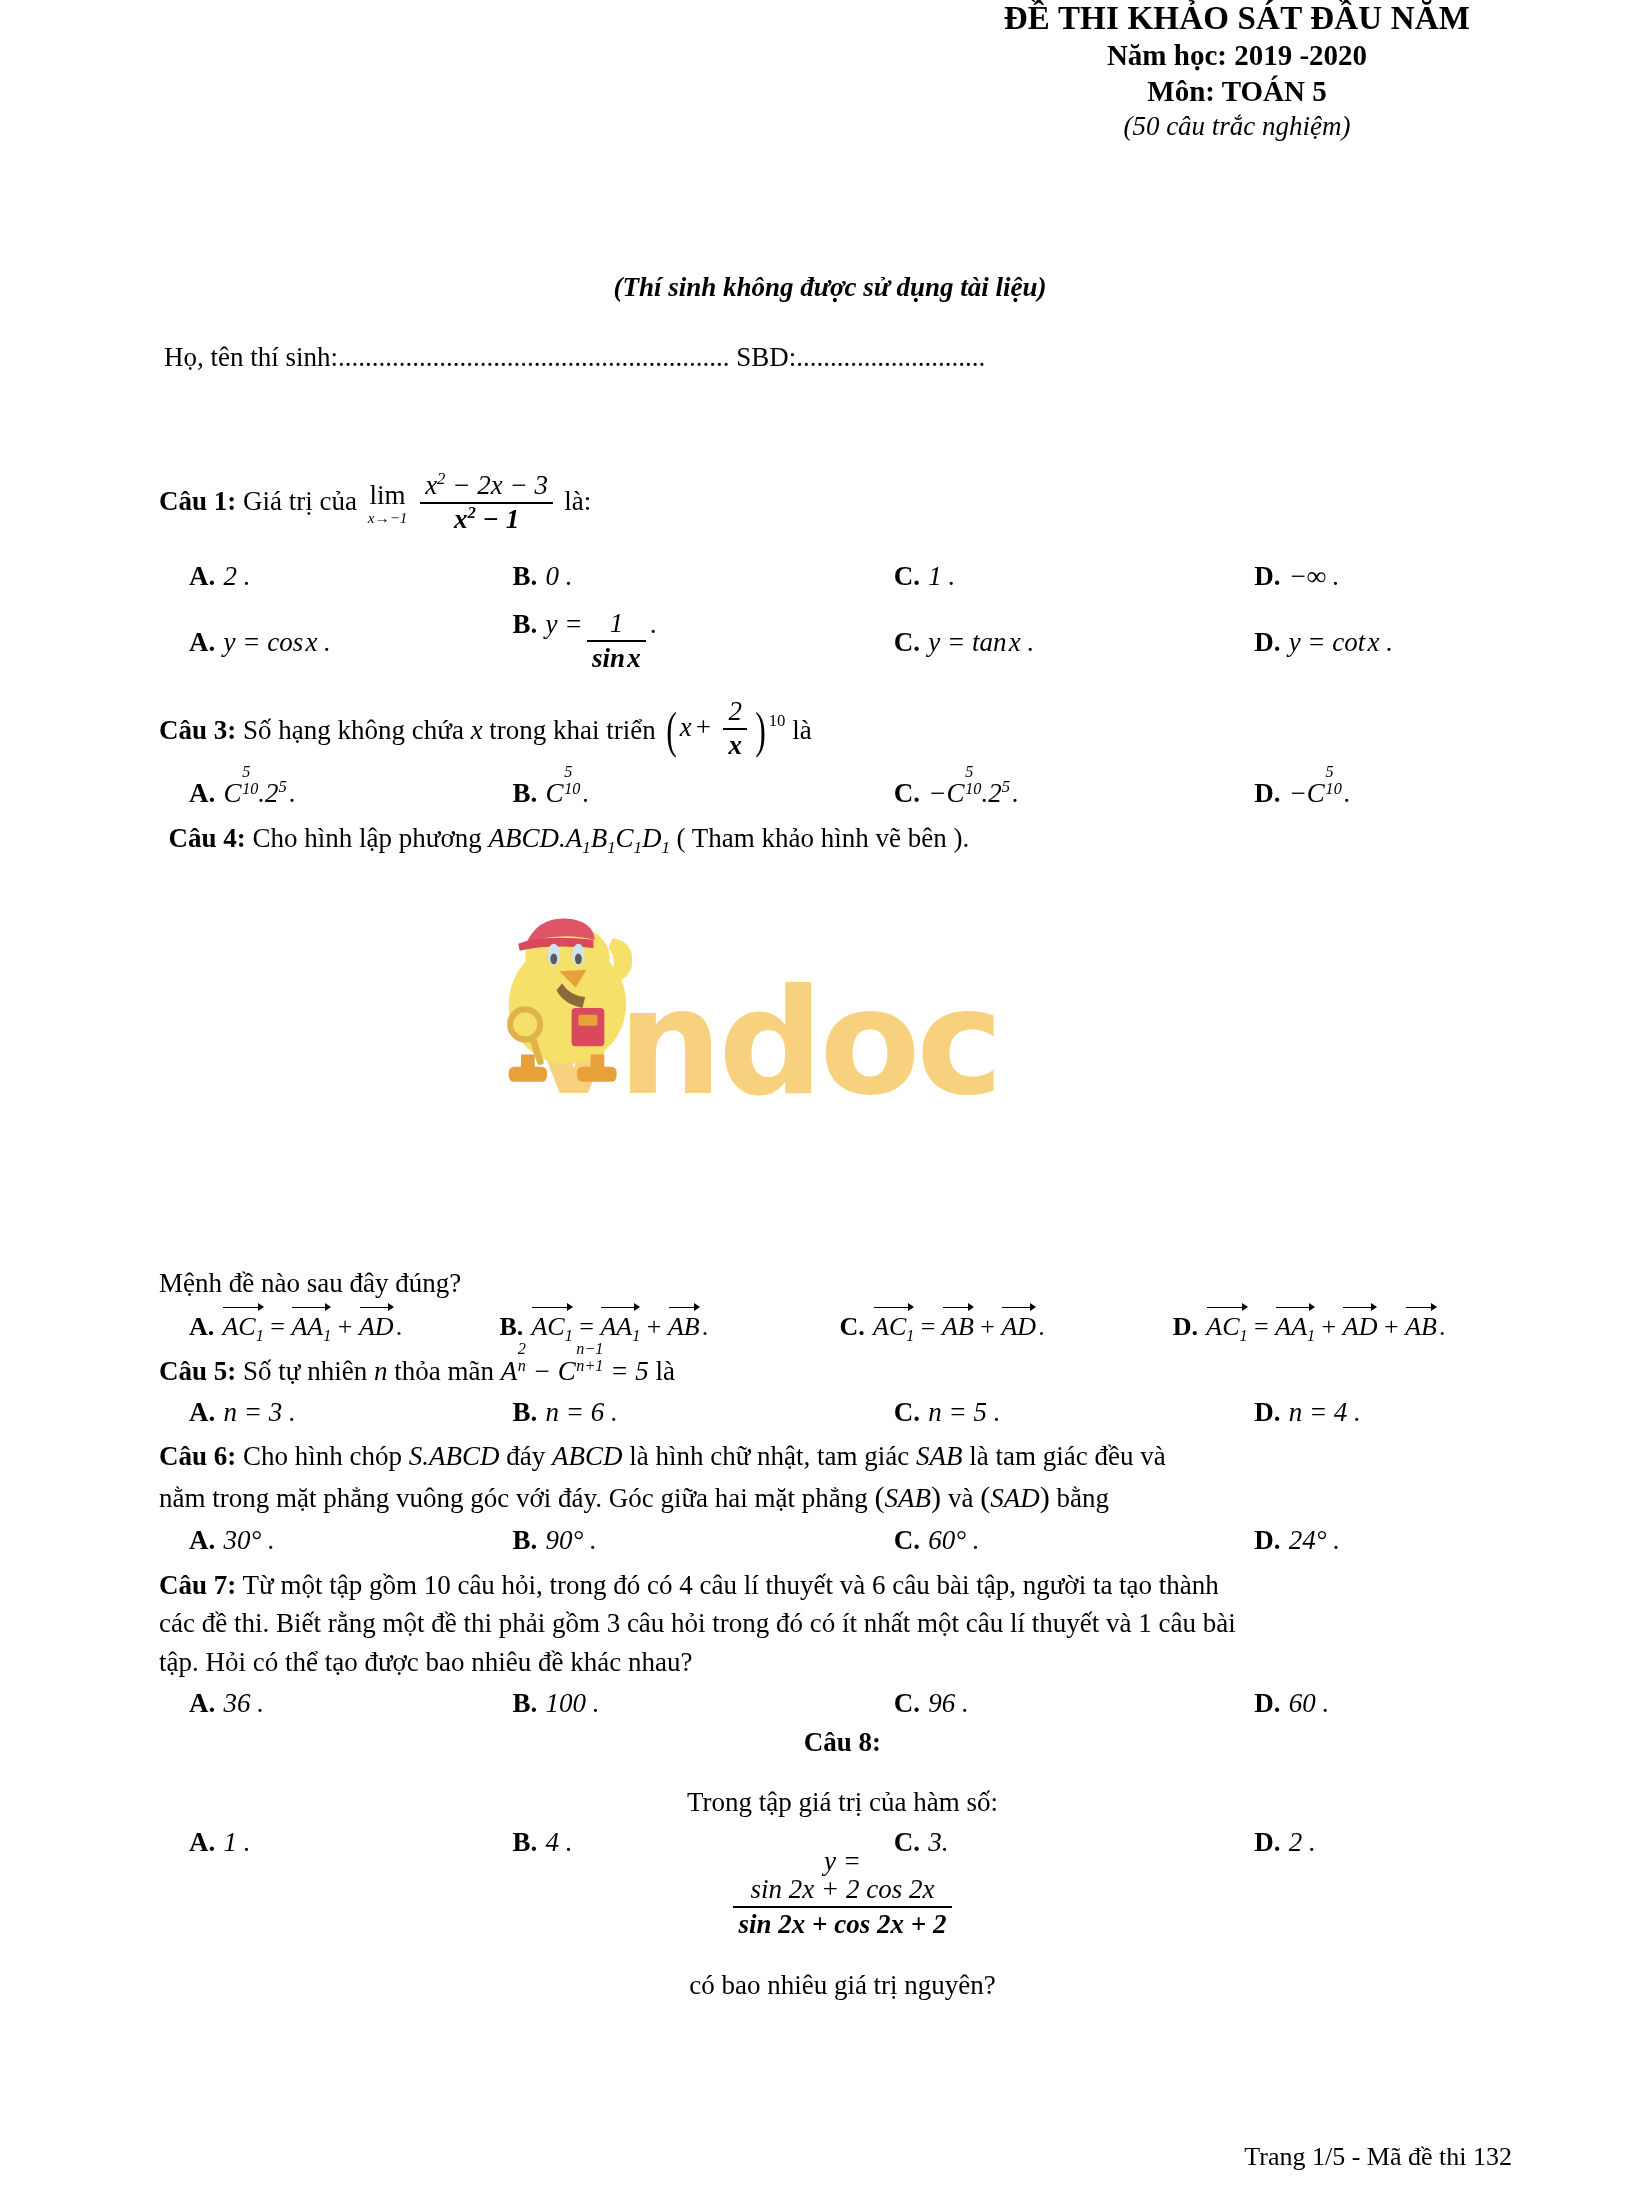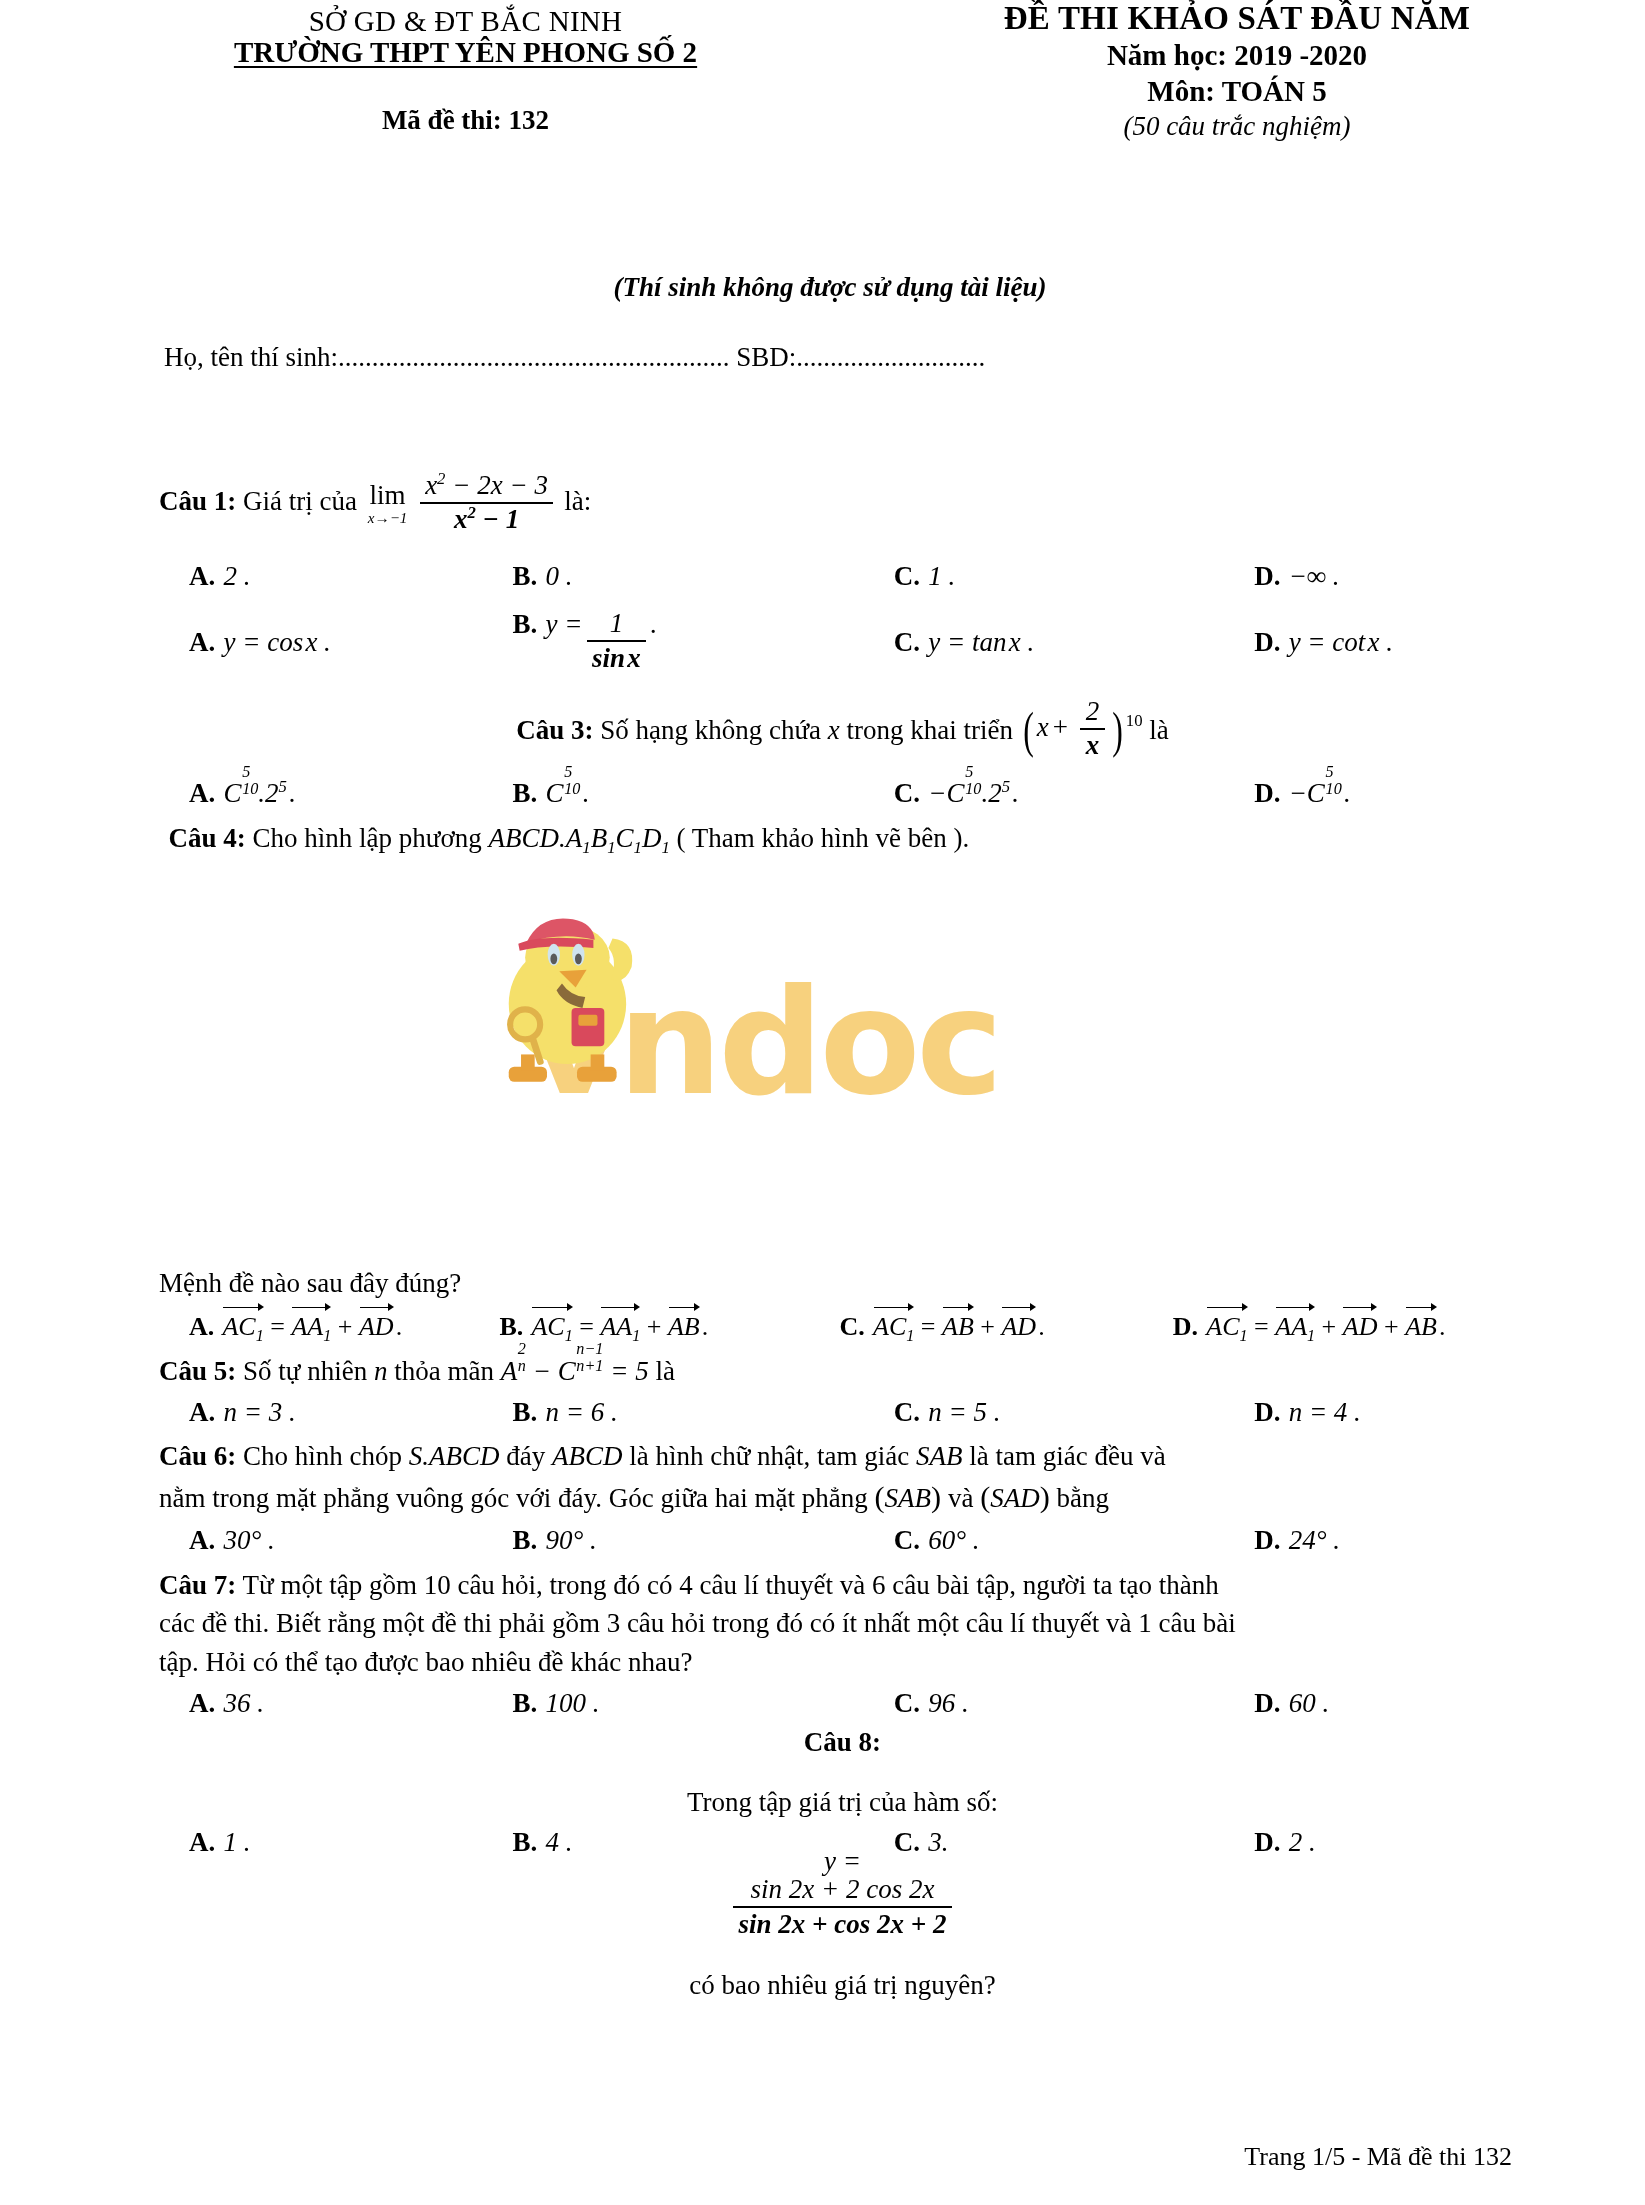--- a/index.html
+++ b/index.html
@@ -244,25 +244,20 @@
     font-size: 26px;
   }
 </style>
 </head>
 <body>
 
 <div id="page">
 
   <div class="header">
 
-    <div class="hdr-left">
-      <div class="line1">SỞ GD &amp; ĐT BẮC NINH</div>
-      <div class="line2">TRƯỜNG THPT YÊN PHONG SỐ 2</div>
-      <div class="code">Mã đề thi: 132</div>
-    </div>
 
     <div class="hdr-right">
       <div class="t1">ĐỀ THI KHẢO SÁT ĐẦU NĂM</div>
       <div class="t2">Năm học: 2019 -2020</div>
       <div class="t3">Môn: TOÁN 5</div>
       <div class="t4">(50 câu trắc nghiệm)</div>
     </div>
   </div>
 
   <div class="notice">(Thí sinh không được sử dụng tài liệu)</div>
@@ -358,21 +353,21 @@
       <span class="c col-c">
           <span class="ltr">C.</span>
           <span class="mi">y = tan x .</span>
         </span>
       <span class="c col-d">
           <span class="ltr">D.</span>
           <span class="mi">y = cot x .</span>
         </span>
     </div>
 
-    <div class="q" style="line-height:1.1; height:75px; display:flex; align-items:center;justify-content:center;">
+    <div class="q" style="line-height:1.1; height:75px; display:flex; align-items:center;">
       <span class="qlabel">Câu 3:</span>&nbsp;
       <span>Số hạng không chứa</span>&nbsp;
       <span class="mi">x</span>&nbsp;
       <span>trong khai triển</span>&nbsp;
       <span class="binom">
         <span class="paren-big">(</span><span class="mi">x +</span>
         <span class="frac"><span class="num mi">2</span><span class="den mi">x</span></span><span class="paren-big">)</span><sup class="sm">10</sup>
       </span>&nbsp;
       <span>là</span>
     </div>

